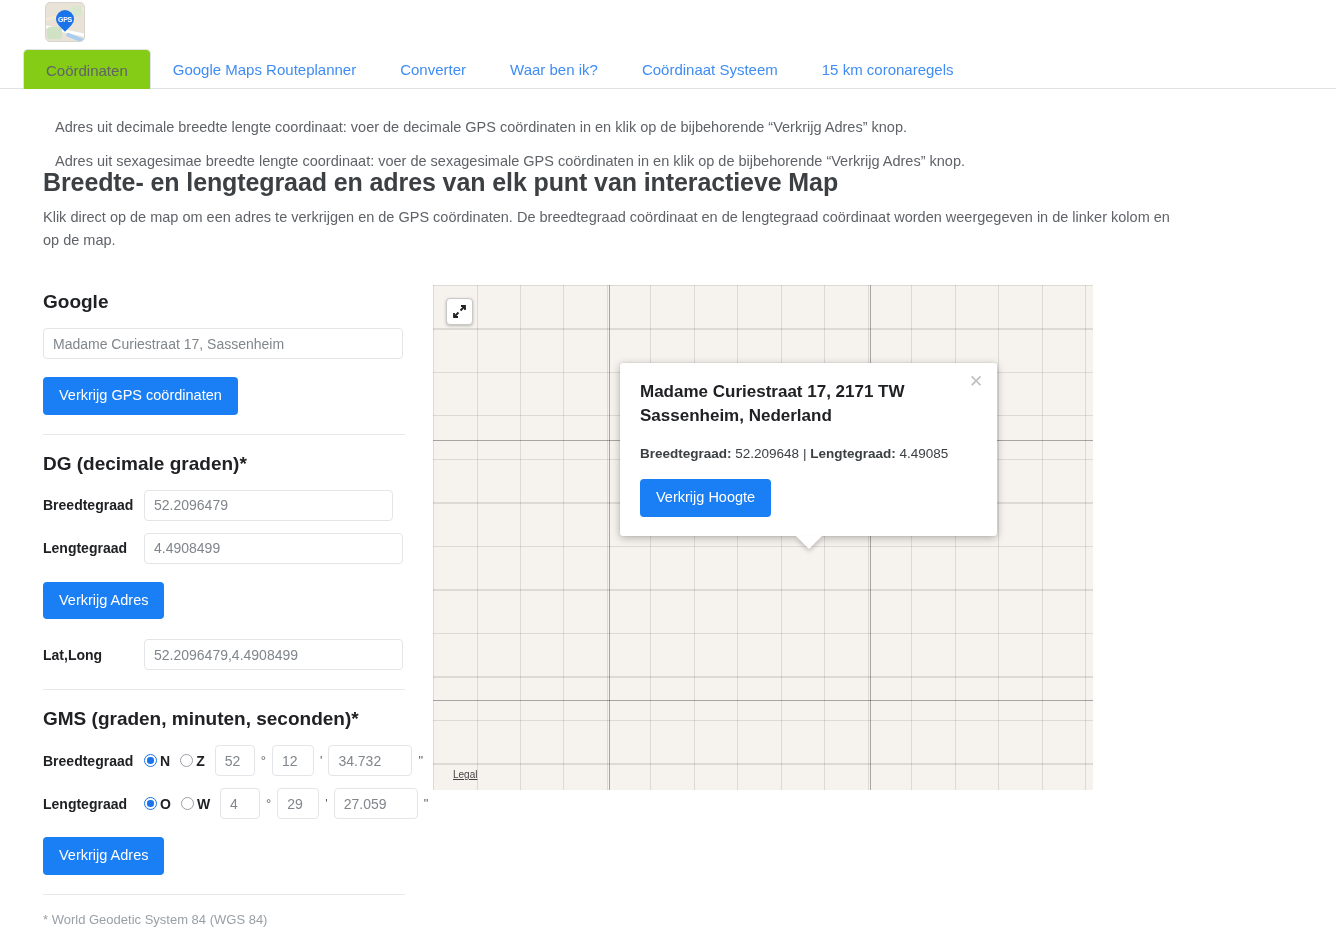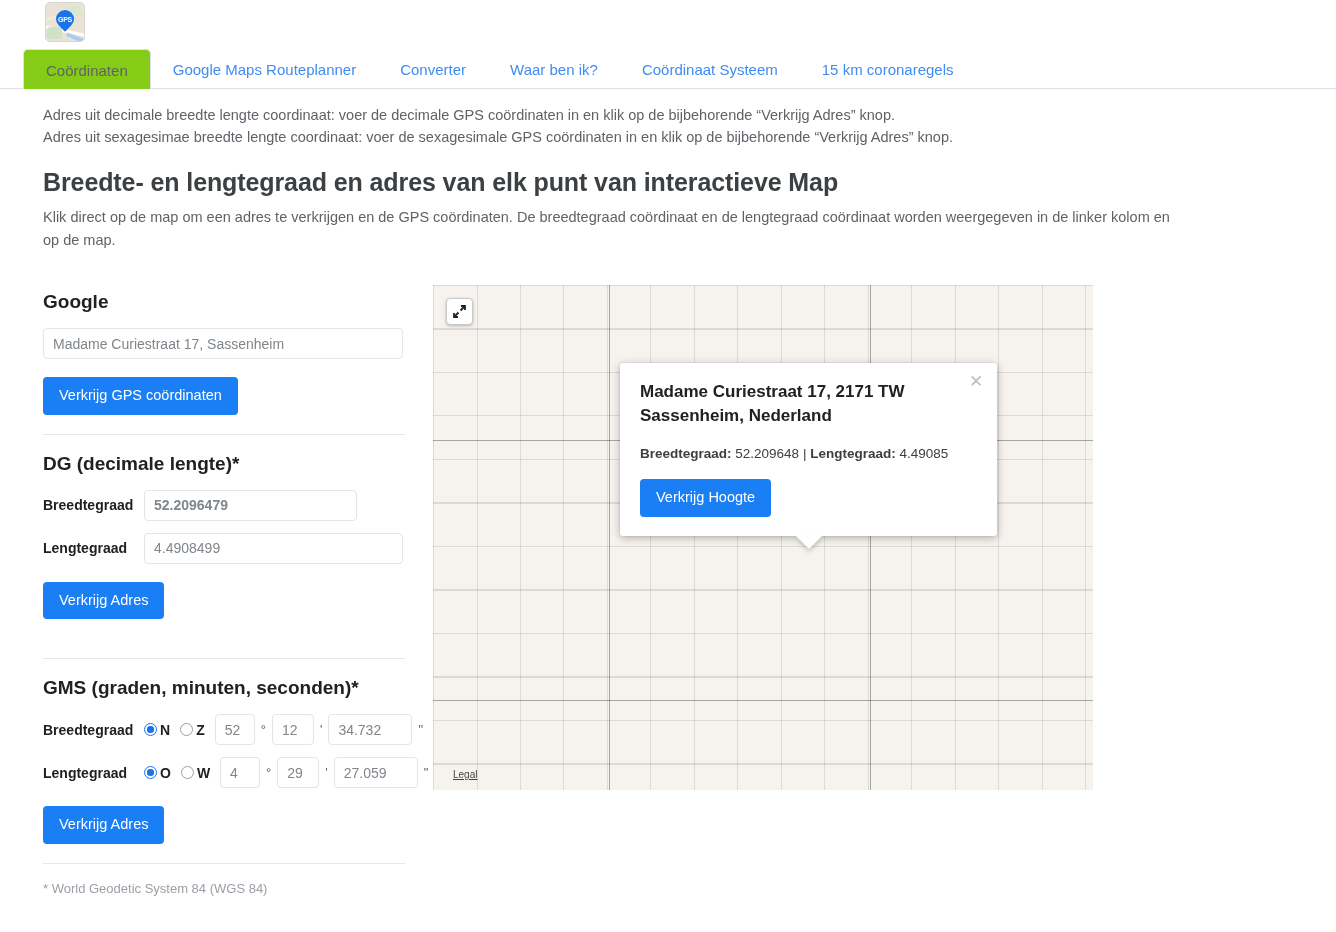--- a/index.html
+++ b/index.html
@@ -133,21 +133,21 @@
   }
 
   
   .intro {
     position: absolute;
     left: 43px;
     top: 104px;
     width: 1150px;
   }
   .intro p {
-    margin: 0;
+    margin: 12px;
     font-size: 14.5px;
     line-height: 22px;
     color: #5f6368;
   }
   .page-title {
     position: absolute;
     left: 43px;
     top: 166px;
     margin: 0;
     font-size: 25px;
@@ -431,36 +431,40 @@
 
   <div class="leftcol">
 
     <h2 class="sec-title">Google</h2>
     <input class="txtinput input-wide" type="text" value="Madame Curiestraat 17, Sassenheim" style="">
     <div style="height:18px"></div>
     <button class="btn-blue">Verkrijg GPS coördinaten</button>
 
     <hr class="hr">
 
-    <h2 class="sec-title">DG (decimale lengte)*</h2>
+    <h2 class="sec-title">DG (decimale graden)*</h2>
 
     <div class="row">
       <span class="fieldlabel">Breedtegraad</span>
-      <input class="txtinput" style="width: 213px; font-weight: bold;" type="text" value="52.2096479">
+      <input class="txtinput" style="width: 249px;" type="text" value="52.2096479">
     </div>
 
     <div class="row" style="margin-bottom:18px">
       <span class="fieldlabel">Lengtegraad</span>
       <input class="txtinput" style="width: 259px;" type="text" value="4.4908499">
     </div>
 
     <button class="btn-blue">Verkrijg Adres</button>
 
     <div style="height:20px"></div>
 
+    <div class="row" style="margin-bottom:0">
+      <span class="fieldlabel">Lat,Long</span>
+      <input class="txtinput" style="width: 259px;" type="text" value="52.2096479,4.4908499">
+    </div>
 
     <hr class="hr">
 
     <h2 class="sec-title">GMS (graden, minuten, seconden)*</h2>
 
     <div class="row">
       <span class="fieldlabel">Breedtegraad</span>
       <span class="radio on"></span>
       <span class="radlabel">N</span>
       <span class="radio"></span>

